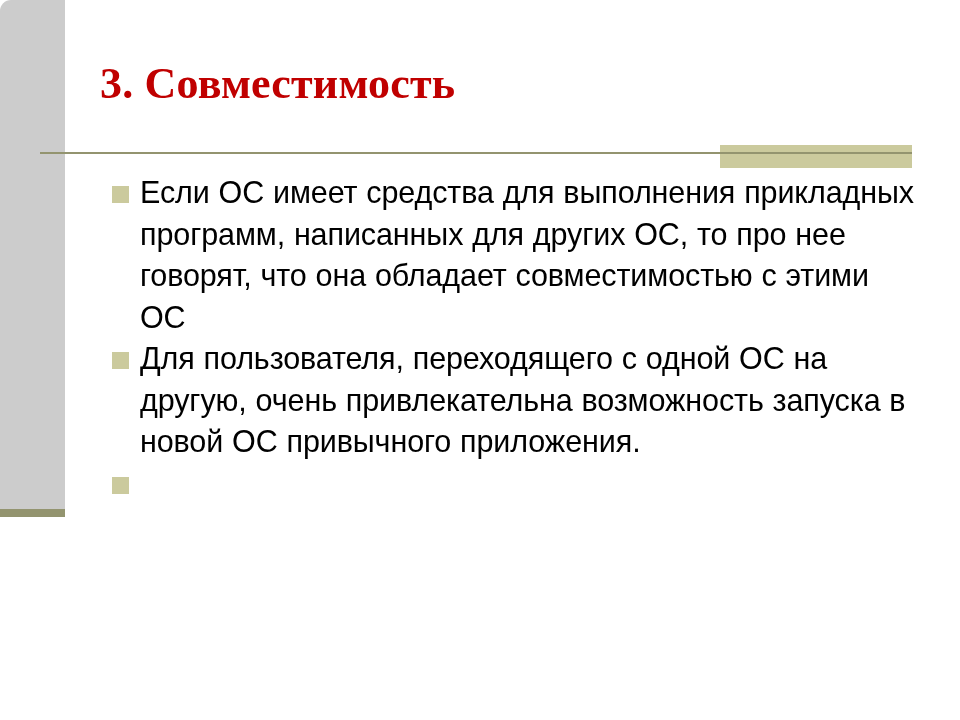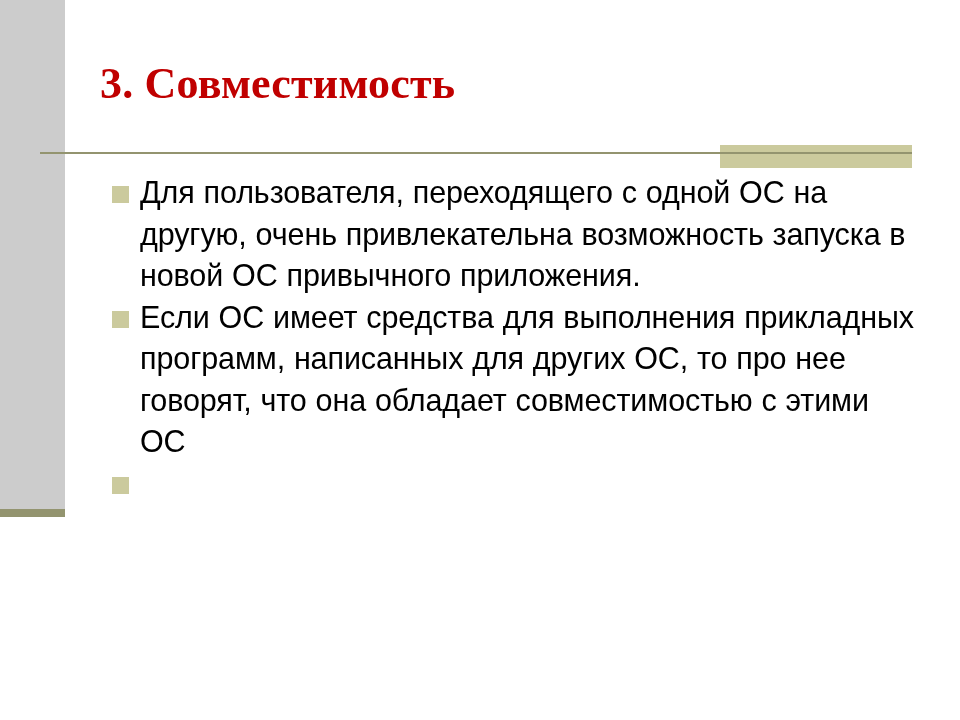--- a/index.html
+++ b/index.html
@@ -9,20 +9,21 @@
     background: #ffffff;
   }
 
   #slide {
     position: relative;
     width: 960px;
     height: 720px;
     background: #ffffff;
     overflow: hidden;
     font-family: "Liberation Sans", sans-serif;
+    border-radius: 11px;
     -webkit-font-smoothing: antialiased;
   }
 
   
   .side-band {
     position: absolute;
     left: 0;
     top: 0;
     width: 65px;
     height: 509px;
@@ -121,26 +122,26 @@
 
   <h1 class="title">3. Совместимость</h1>
 
   <div class="header-accent"></div>
   <div class="header-rule"></div>
 
   <div class="body">
 
     <p class="bullet-item">
       <span class="bullet-marker"></span>
-      <span>Для пользователя, переходящего с одной ОС на другую, очень привлекательна возможность запуска в новой ОС привычного приложения.</span>
+      <span>Если ОС имеет средства для выполнения прикладных программ, написанных для других ОС, то про нее говорят, что она обладает совместимостью с этими ОС</span>
     </p>
 
     <p class="bullet-item">
       <span class="bullet-marker"></span>
-      <span>Если ОС имеет средства для выполнения прикладных программ, написанных для других ОС, то про нее говорят, что она обладает совместимостью с этими ОС</span>
+      <span>Для пользователя, переходящего с одной ОС на другую, очень привлекательна возможность запуска в новой ОС привычного приложения.</span>
     </p>
 
     <p class="bullet-item">
       <span class="bullet-marker"></span>
     </p>
 
   </div>
 
 </div>
 

